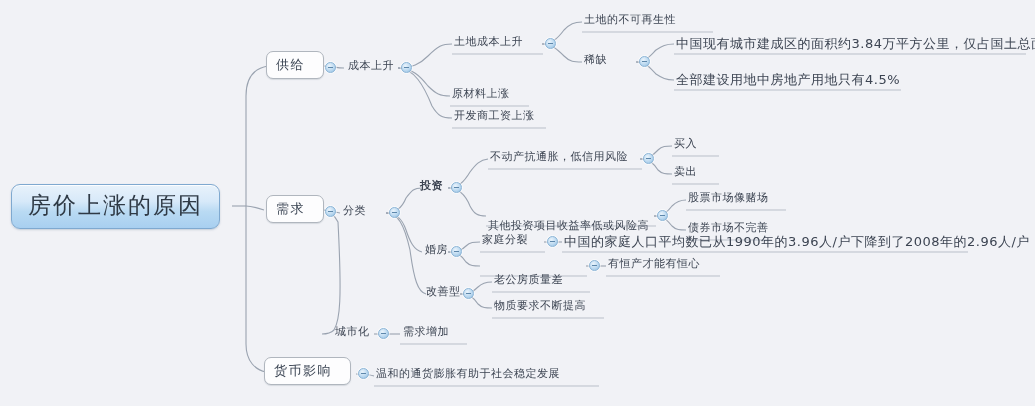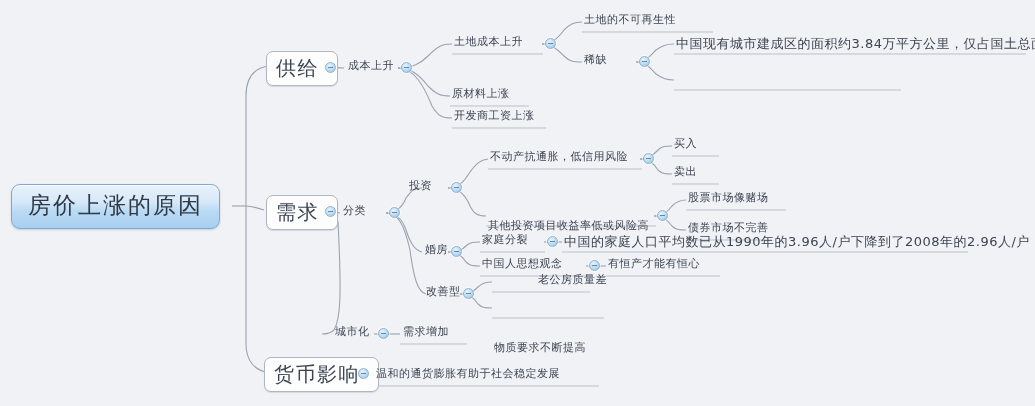--- a/index.html
+++ b/index.html
@@ -44,21 +44,21 @@
     letter-spacing: 2px;
     padding: 9px 16px 11px 16px;
     color: #2f3a46;
   }
 
   .lvl1 {
     border-radius: 7px;
     border: 1px solid #b0b6be;
     background: #fdfdfe;
     box-shadow: 0 1px 1px rgba(120,130,145,.22);
-    font-size: 20px;
+    font-size: 13px;
     letter-spacing: 1.5px;
     padding: 6px 18px 7px 9px;
     color: #394352;
   }
 
   .leaf {
     font-size: 11px;
     letter-spacing: .5px;
     padding: 0 2px 2px 2px;
     color: #3c4452;
@@ -191,32 +191,35 @@
 
   <div class="node leaf" style="left:582px; top:54px;">
     <span>稀缺</span>
   </div>
   <span class="toggle" style="left:639px; top:56px;"></span>
 
   <div class="node leaf small" style="left:674px; top:37px;">
     <span>中国现有城市建成区的面积约3.84万平方公里，仅占国土总面积的0.4%</span>
   </div>
 
+  <div class="node leaf small" style="left:674px; top:73px;">
+    <span>全部建设用地中房地产用地只有4.5%</span>
+  </div>
 
   <div class="node lvl1" style="left:266px; top:195px;">
     <span>需求</span>
   </div>
   <span class="toggle" style="left:325px; top:206px;"></span>
 
   <div class="node leaf" style="left:341px; top:205px;">
     <span>分类</span>
   </div>
   <span class="toggle" style="left:389px; top:207px;"></span>
 
-  <div class="node leaf" style="left:407px; top:180px;">
+  <div class="node leaf" style="left:418px; top:180px;font-weight:bold;">
     <span>投资</span>
   </div>
   <span class="toggle" style="left:451px; top:182px;"></span>
 
   <div class="node leaf" style="left:488px; top:151px;">
     <span>不动产抗通胀，低信用风险</span>
   </div>
   <span class="toggle" style="left:643px; top:153px;"></span>
 
   <div class="node leaf" style="left:672px; top:138px;">
@@ -247,39 +250,36 @@
 
   <div class="node leaf" style="left:480px; top:234px;">
     <span>家庭分裂</span>
   </div>
   <span class="toggle" style="left:547px; top:236px;"></span>
 
   <div class="node leaf small" style="left:562px; top:235px;">
     <span>中国的家庭人口平均数已从1990年的3.96人/户下降到了2008年的2.96人/户</span>
   </div>
 
-  <div class="node leaf" style="left:480px; top:258px;">
-    <span>中国人思想观念</span>
-  </div>
   <span class="toggle" style="left:589px; top:260px;"></span>
 
   <div class="node leaf" style="left:606px; top:258px;">
     <span>有恒产才能有恒心</span>
   </div>
 
   <div class="node leaf" style="left:424px; top:286px;">
     <span>改善型</span>
   </div>
   <span class="toggle" style="left:463px; top:288px;"></span>
 
-  <div class="node leaf" style="left:492px; top:274px;margin-left:44px;">
+  <div class="node leaf" style="left:492px; top:274px;">
     <span>老公房质量差</span>
   </div>
 
-  <div class="node leaf" style="left:492px; top:300px;margin-top:42px;">
+  <div class="node leaf" style="left:492px; top:300px;">
     <span>物质要求不断提高</span>
   </div>
 
   <div class="node leaf" style="left:333px; top:326px;">
     <span>城市化</span>
   </div>
   <span class="toggle" style="left:378px; top:328px;"></span>
 
   <div class="node leaf" style="left:401px; top:326px;">
     <span>需求增加</span>

